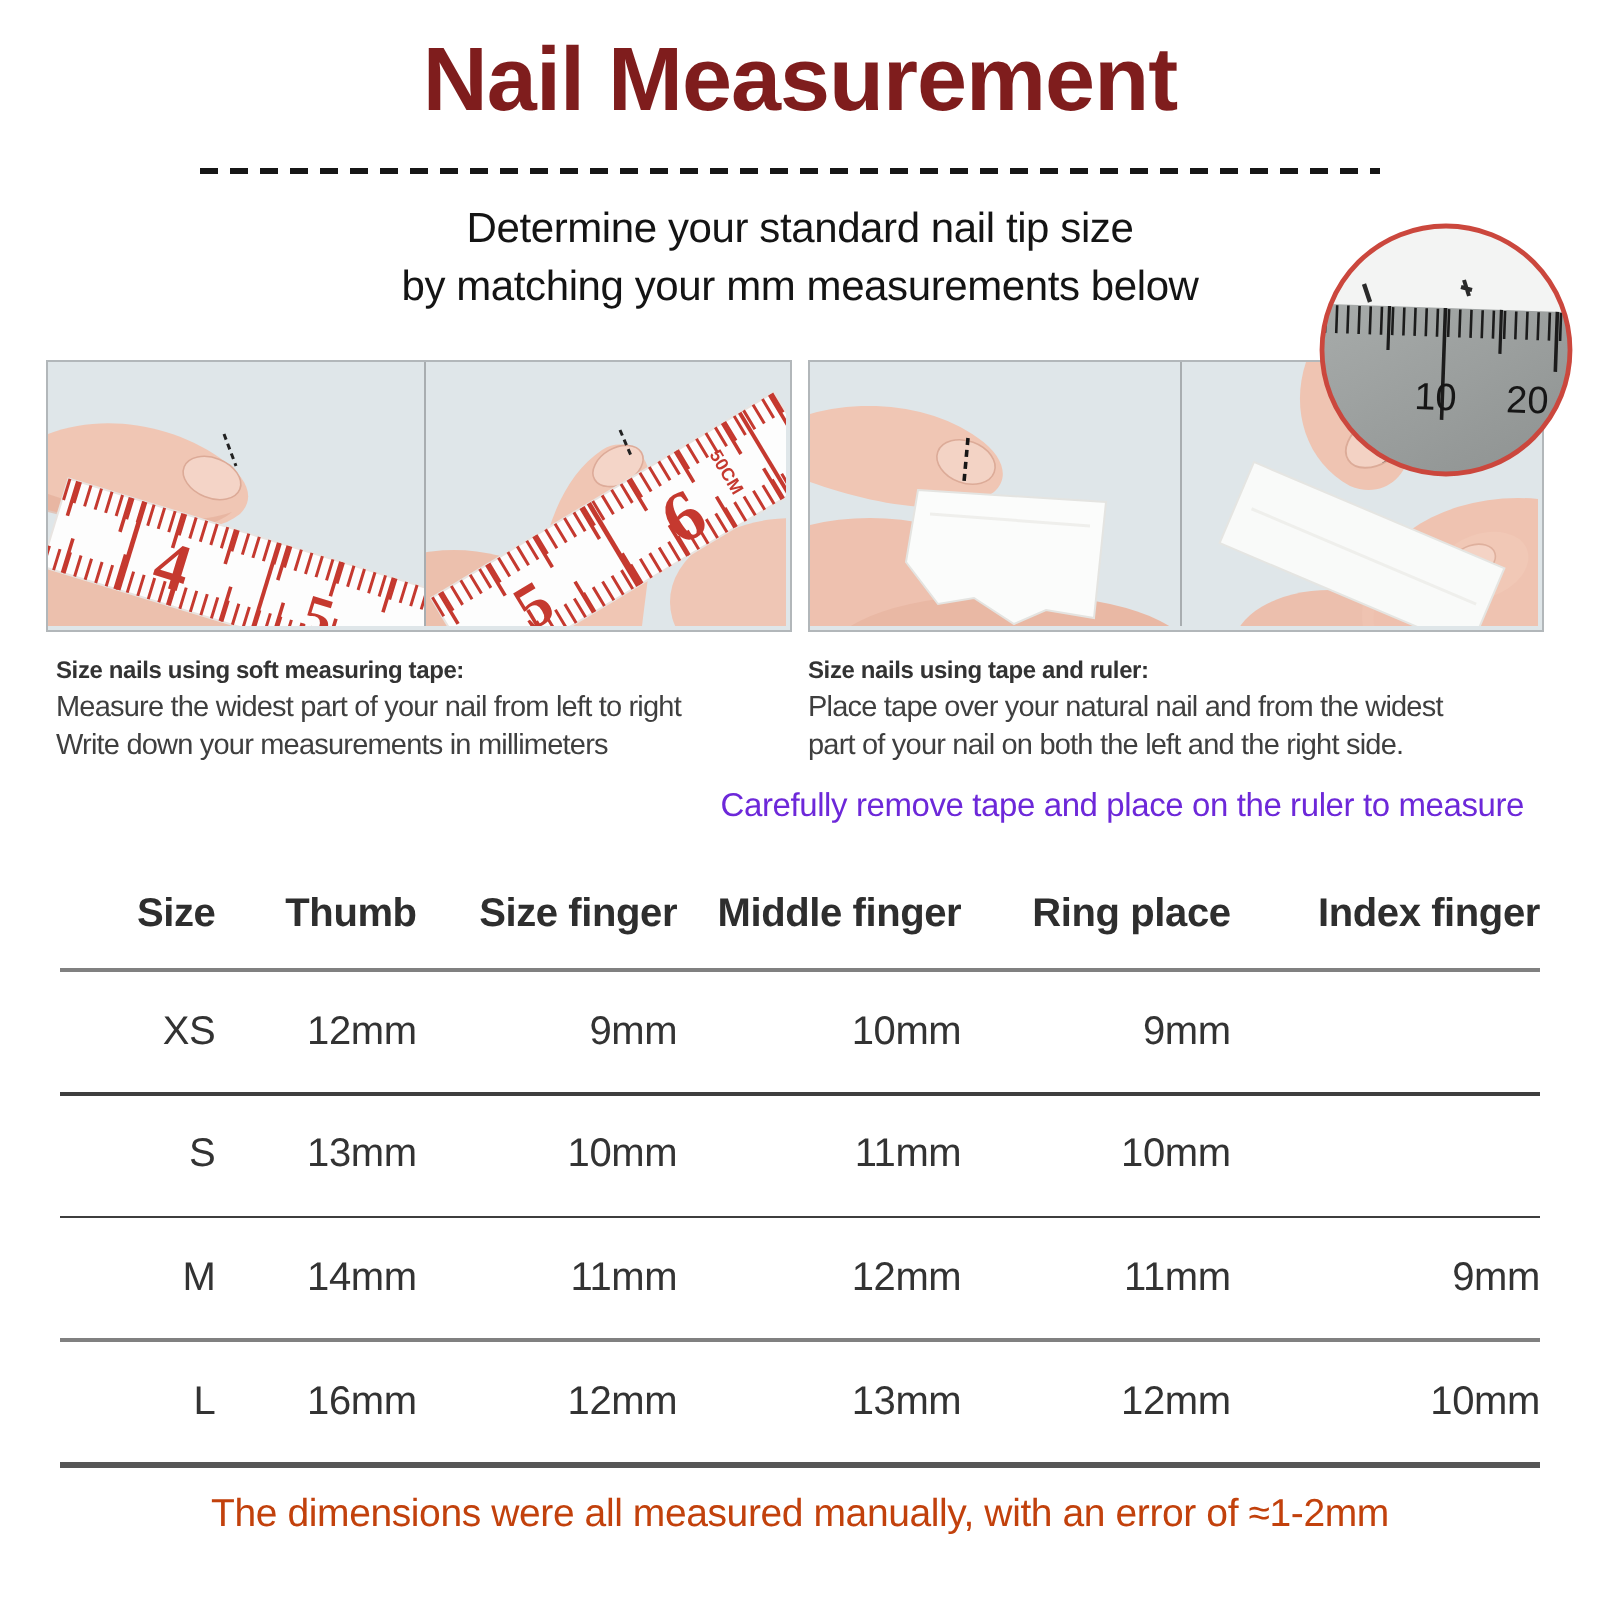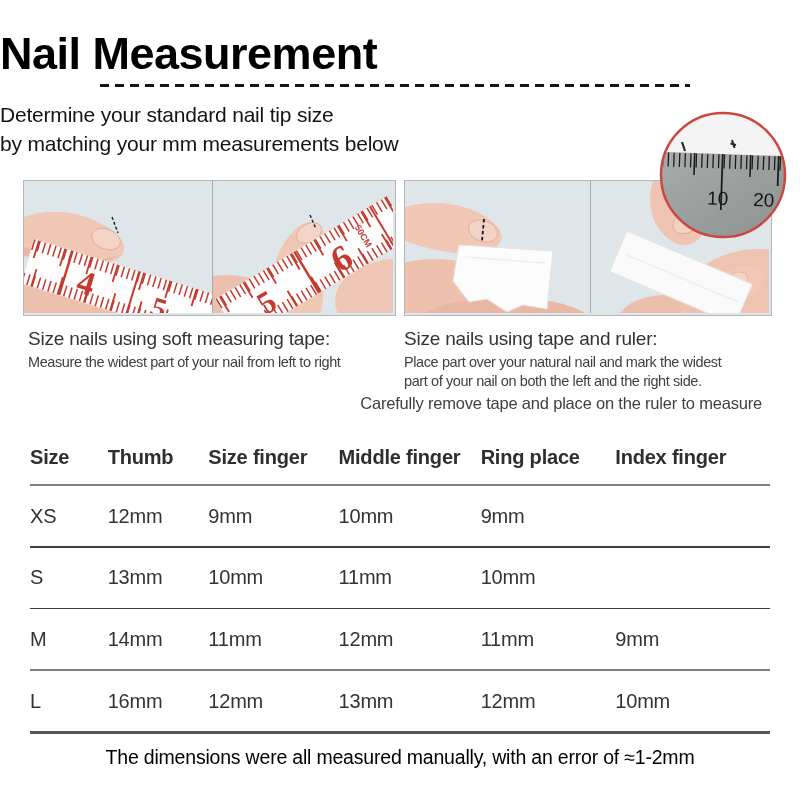--- a/index.html
+++ b/index.html
@@ -3,68 +3,68 @@
 <meta charset="utf-8">
 <style>
   html,body{margin:0;padding:0;}
   body{
     width:800px;height:800px;position:relative;background:#ffffff;
     font-family:"Liberation Sans", sans-serif;overflow:hidden;
   }
   .abs{position:absolute;}
   
   .page-title{
-    top:28px;left:0;width:800px;
-    font-size:45px;font-weight:bold;color:#000000;letter-spacing:-0.5px;
+    top:14px;left:0;width:800px;text-align:center;
+    font-size:45px;font-weight:bold;color:#7f1d1d;letter-spacing:-0.5px;
   }
   .dashed-divider{
     top:84px;left:100px;width:590px;height:3px;
     background:repeating-linear-gradient(90deg,#161616 0 9px,transparent 9px 15px);
   }
   .subtitle{
-    top:100px;left:0;width:800px;
+    top:100px;left:0;width:800px;text-align:center;
     font-size:21px;line-height:29px;color:#141414;letter-spacing:-0.2px;
   }
   
   .photo-block{
     top:180px;height:134px;border:1px solid #b2b7ba;background:#dfe6e9;
     display:flex;z-index:1;
   }
   .photo-block.left{left:23px;width:371px;}
   .photo-block.right{left:404px;width:366px;}
   .panel{height:132px;overflow:hidden;}
   .panel svg{display:block;}
   .panel-divider{width:1px;height:132px;background:#a8adb0;}
   .ruler-inset{top:110px;left:658px;width:130px;height:130px;z-index:5;}
   
   .instr{top:328px;color:#3f3f3f;}
   .instr.left{left:28px;width:372px;}
   .instr.right{left:404px;width:372px;}
   .instr h3{
-    margin:0 0 3px 0;font-size:19px;font-weight:normal;color:#333333;letter-spacing:-0.2px;
+    margin:0 0 3px 0;font-size:12px;font-weight:bold;color:#333333;letter-spacing:-0.2px;
   }
   .instr p{margin:0;font-size:14.5px;line-height:19px;letter-spacing:-0.4px;}
   .warning{
     top:394px;left:0;width:762px;text-align:right;
-    font-size:16.5px;color:#404040;letter-spacing:-0.2px;
+    font-size:16.5px;color:#6d28d9;letter-spacing:-0.2px;
   }
   
   .size-table{top:430px;left:30px;width:740px;color:#333333;}
   .trow{
     display:grid;grid-template-columns:10.5% 13.6% 17.6% 19.2% 18.2% 20.9%;
-    align-items:center;text-align:left;height:60px;font-size:20px;letter-spacing:-0.2px;
+    align-items:center;text-align:right;height:60px;font-size:20px;letter-spacing:-0.2px;
   }
   .trow.thead{height:54px;font-weight:bold;color:#2e2e2e;}
   .rule{height:2px;background:#808080;}
   .rule.thin{height:1.5px;background:#3e3e3e;}
   .rule.last{height:2.5px;background:#565656;}
   
   .footer-note{
     top:746px;left:0;width:800px;text-align:center;
-    font-size:19.5px;color:#000000;letter-spacing:-0.2px;
+    font-size:19.5px;color:#c2410c;letter-spacing:-0.2px;
   }
 </style>
 </head>
 <body>
 
 <div class="abs page-title">Nail Measurement</div>
 <div class="abs dashed-divider"></div>
 <div class="abs subtitle">
   <div>Determine your standard nail tip size</div>
   <div>by matching your mm measurements below</div>
@@ -177,24 +177,25 @@
         <text x="96" y="95" font-size="19" fill="#161616" font-family="Liberation Sans, sans-serif">20</text>
       </g>
     </g>
     <circle cx="65" cy="65" r="62" fill="none" stroke="#cb473d" stroke-width="2.4"></circle>
   </svg>
 </div>
 
 <div class="abs instr left">
   <h3>Size nails using soft measuring tape:</h3>
   <p>Measure the widest part of your nail from left to right</p>
+  <p>Write down your measurements in millimeters</p>
 </div>
 <div class="abs instr right">
   <h3>Size nails using tape and ruler:</h3>
-  <p>Place part over your natural nail and mark the widest</p>
+  <p>Place tape over your natural nail and from the widest</p>
   <p>part of your nail on both the left and the right side.</p>
 </div>
 <div class="abs warning">Carefully remove tape and place on the ruler to measure</div>
 
 <div class="abs size-table">
   <div class="trow thead">
     <div>Size</div>
     <div>Thumb</div>
     <div>Size finger</div>
     <div>Middle finger</div>

